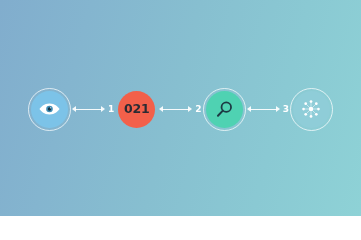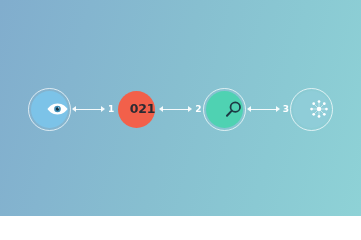--- a/index.html
+++ b/index.html
@@ -36,21 +36,21 @@
   }
 
   
   .node {
     position: relative;
     width: 37px;
     height: 37px;
     border-radius: 50%;
     display: flex;
     align-items: center;
-    justify-content: flex-end;
+    justify-content: center;
     flex: 0 0 auto;
   }
   .node.ringed::after {
     content: "";
     position: absolute;
     left: -3px;
     top: -3px;
     right: -3px;
     bottom: -3px;
     border-radius: 50%;

